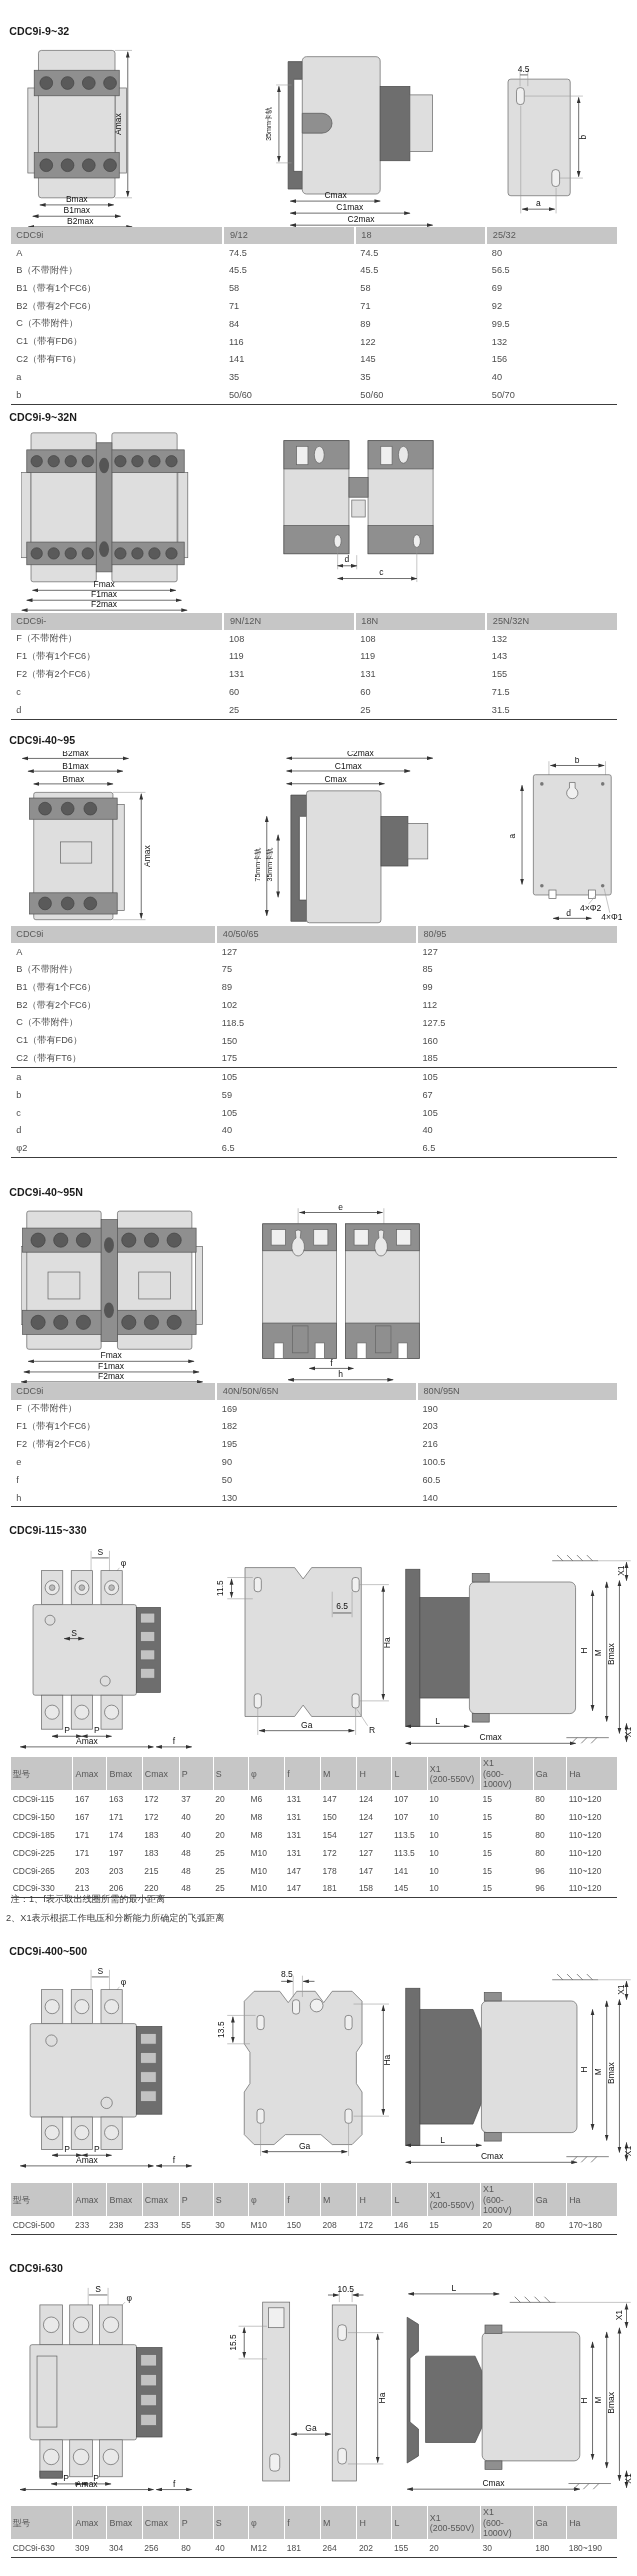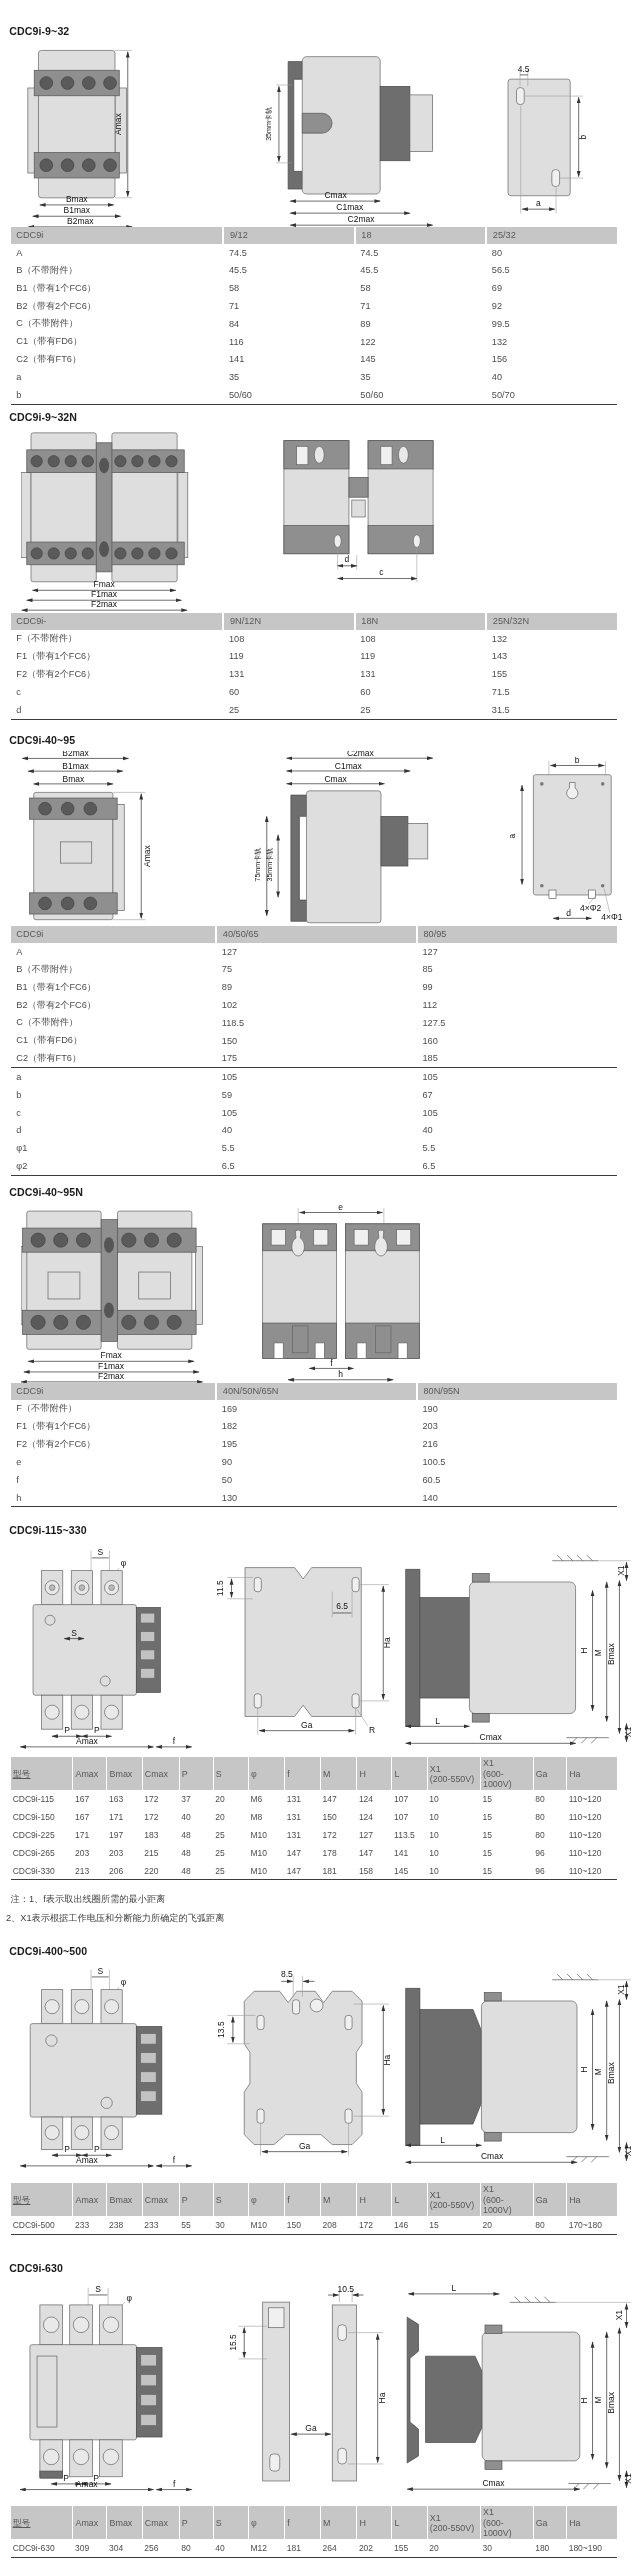--- a/index.html
+++ b/index.html
@@ -29,21 +29,21 @@
                 font-size:9.2px;padding:1.4px 5.7px;height:14px;border-left:2.1px solid #fff;
                 white-space:pre-line;line-height:1.15;}
   .dim-table th:first-child{border-left:none;}
   .dim-table td{color:#4d4d4d;font-size:9.2px;padding:1.4px 5.7px;height:15px;}
   .narrow4 th:nth-child(1),.narrow4 td:nth-child(1){width:36%;}
   .narrow4 th:nth-child(n+2),.narrow4 td:nth-child(n+2){width:21.3%;}
   .narrow3 th:nth-child(1),.narrow3 td:nth-child(1){width:34%;}
   .narrow3 th:nth-child(n+2),.narrow3 td:nth-child(n+2){width:33%;}
   .wide th,.wide td{padding:1.4px 2.1px;font-size:8.5px;}
   .wide th{font-size:8.9px;border-left:1.4px solid #fff;}
-  .wide th:nth-child(1){width:10.3%;text-decoration:underline;} .wide th:nth-child(2){width:5.2%;}
+  .wide th:nth-child(1){width:10.3%;} .wide th:nth-child(2){width:5.2%;}
   .wide th:nth-child(3){width:5.4%;}  .wide th:nth-child(4){width:5.7%;}
   .wide th:nth-child(5){width:5.2%;}  .wide th:nth-child(6){width:5.4%;}
   .wide th:nth-child(7){width:5.6%;}  .wide th:nth-child(8){width:5.5%;}
   .wide th:nth-child(9){width:5.6%;}  .wide th:nth-child(10){width:5.4%;}
   .wide th:nth-child(11){width:5.4%;} .wide th:nth-child(12){width:8.6%;}
   .wide th:nth-child(13){width:8.5%;} .wide th:nth-child(14){width:5.1%;}
   .wide th:nth-child(15){width:8.1%;}
   .tr-divider td{border-top:1.4px solid #3c3c3c;}
   .note{position:absolute;font-size:9.2px;color:#3f3f3f;}
 </style>
@@ -423,25 +423,20 @@
           </tr>
           <tr>
             <td>c</td>
             <td>105</td>
             <td>105</td>
           </tr>
           <tr>
             <td>d</td>
             <td>40</td>
             <td>40</td>
-          </tr>
-          <tr>
-            <td>φ1</td>
-            <td>5.5</td>
-            <td>5.5</td>
           </tr>
           <tr>
             <td>φ2</td>
             <td>6.5</td>
             <td>6.5</td>
           </tr>
         </tbody>
       </table>
   </div>
 
@@ -708,20 +703,37 @@
             <td>131</td>
             <td>150</td>
             <td>124</td>
             <td>107</td>
             <td>10</td>
             <td>15</td>
             <td>80</td>
             <td>110~120</td>
           </tr>
           <tr>
+            <td>CDC9i-185</td>
+            <td>171</td>
+            <td>174</td>
+            <td>183</td>
+            <td>40</td>
+            <td>20</td>
+            <td>M8</td>
+            <td>131</td>
+            <td>154</td>
+            <td>127</td>
+            <td>113.5</td>
+            <td>10</td>
+            <td>15</td>
+            <td>80</td>
+            <td>110~120</td>
+          </tr>
+          <tr>
             <td>CDC9i-225</td>
             <td>171</td>
             <td>197</td>
             <td>183</td>
             <td>48</td>
             <td>25</td>
             <td>M10</td>
             <td>131</td>
             <td>172</td>
             <td>127</td>

